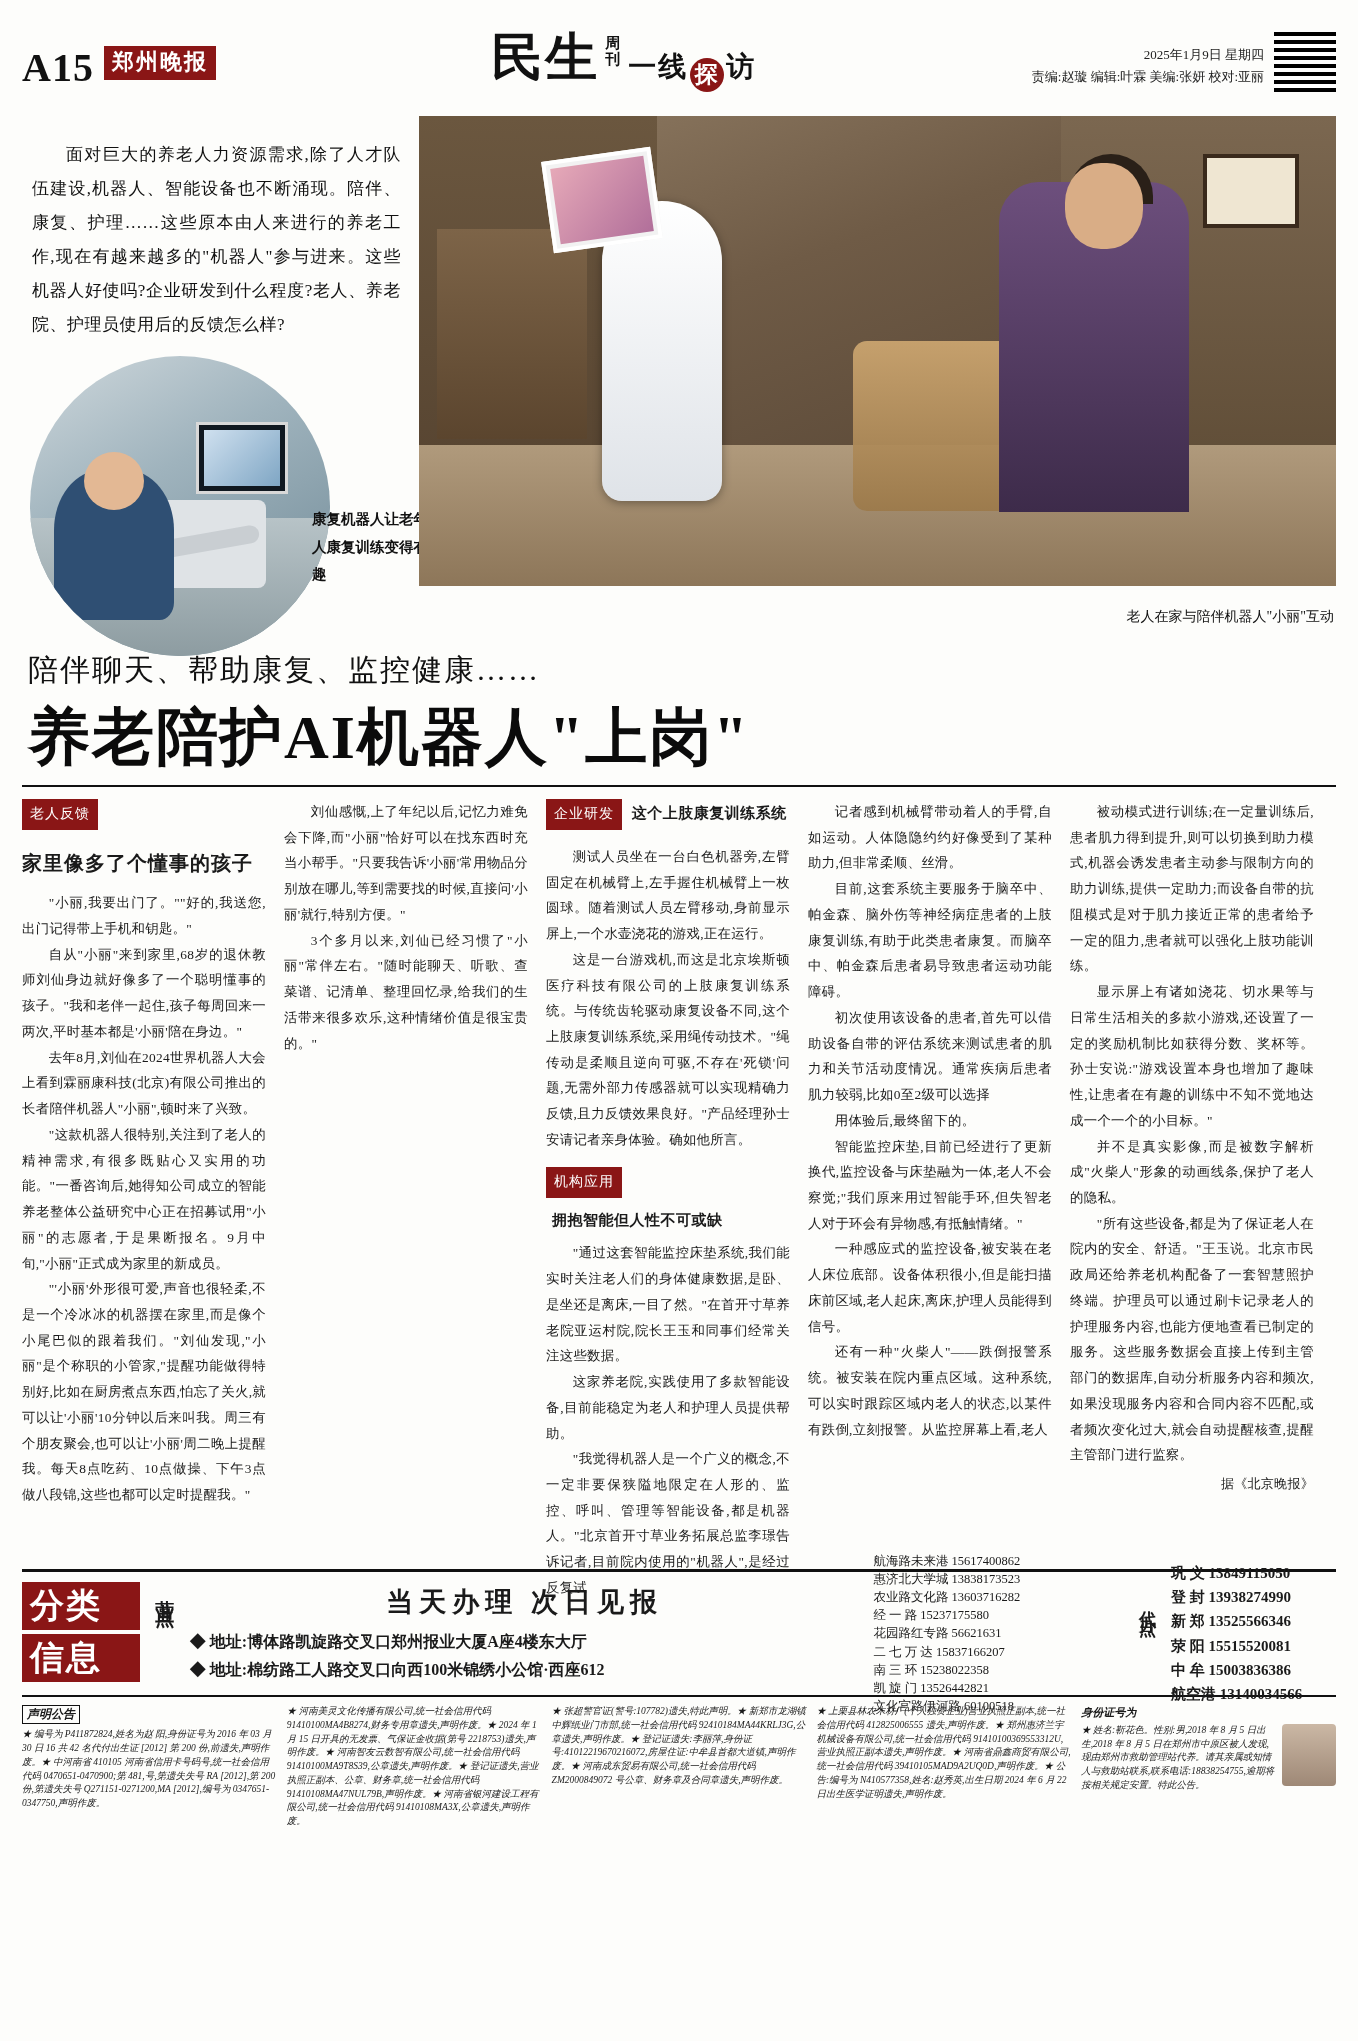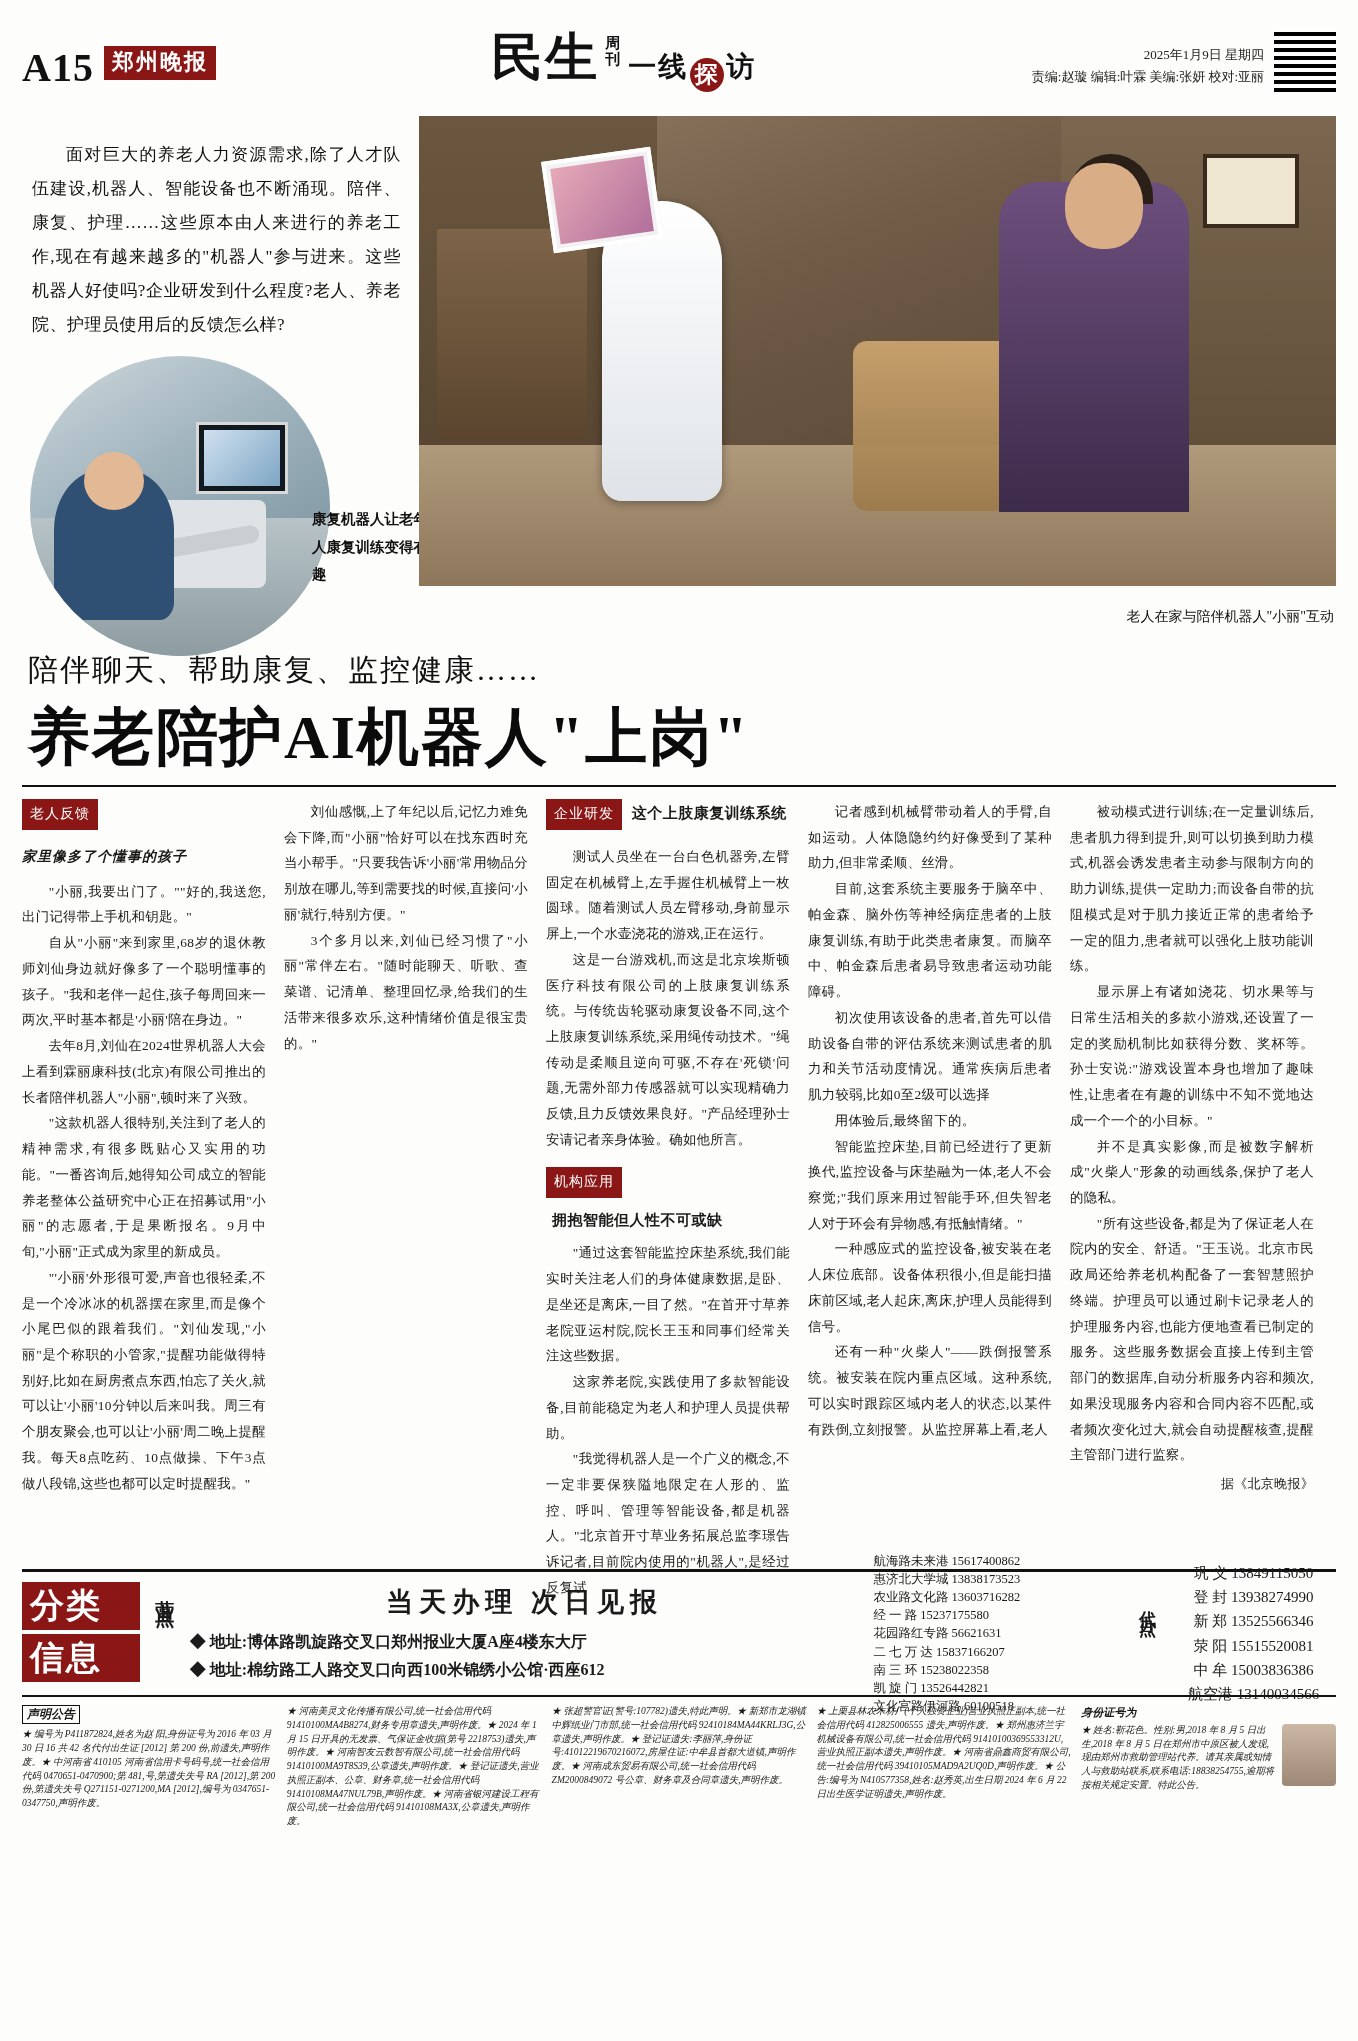--- a/index.html
+++ b/index.html
@@ -108,38 +108,38 @@
   
   .body-cols {
     display:flex; gap:18px; margin-top:12px; height:760px;
   }
   .col { width:244px; font-size:13.4px; line-height:1.92; text-align:justify; letter-spacing:.3px; }
   .col p { margin:0 0 0 0; text-indent:2em; }
   .tag {
     display:inline-block; background:#8a1616; color:#fff;
     font-size:14px; padding:2px 8px; margin-bottom:8px; letter-spacing:1px;
   }
-  .subhead { font-size:14px; font-weight:bold; margin:6px 0 8px 0; letter-spacing:1px;font-style:italic; }
+  .subhead { font-size:20px; font-weight:bold; margin:6px 0 8px 0; letter-spacing:1px; }
   .subhead-inline { font-size:15px; font-weight:bold; display:inline-block; margin-left:6px; letter-spacing:.5px; }
   .tagline { margin-bottom:6px; }
   .src { text-align:right; font-size:13px; margin-top:4px; }
 
   
   .classified { margin-top:10px; border-top:3px solid #111; border-bottom:2px solid #111; padding:10px 0; display:flex; align-items:center; gap:14px; height:128px; }
   .cls-logo { width:118px; }
   .cls-logo div {
     background:#8a1616; color:#fff; font-size:34px; font-weight:bold;
     letter-spacing:2px; padding:1px 8px; margin-bottom:4px; width:118px;
   }
   .cls-vert { writing-mode:vertical-rl; font-size:19px; font-weight:bold; letter-spacing:4px; line-height:1.15; height:100px; }
   .cls-mid { flex:1; }
   .cls-title { font-size:27px; font-weight:bold; letter-spacing:6px; text-align:center; margin-bottom:8px; }
   .cls-addr { font-size:16px; line-height:1.75; font-weight:bold; }
   .cls-right { font-size:12.5px; line-height:1.45; width:250px; }
-  .cls-right2 { font-size:15px; line-height:1.62; width:165px; font-weight:normal;text-align:center; }
+  .cls-right2 { font-size:15px; line-height:1.62; width:165px; font-weight:bold; }
 
   
   .notices { display:flex; gap:10px; margin-top:8px; font-size:9.5px; line-height:1.45; }
   .ncol { flex:1;font-style:italic; }
   .nhead { font-weight:bold; font-size:11px; margin-bottom:3px; }
   .nhead-box { display:inline-block; border:1px solid #111; padding:0 4px; font-size:12px; font-weight:bold; margin-bottom:4px; }
   .avatar { width:54px; height:62px; background:linear-gradient(#cbb8a5,#9e8876); border-radius:4px; float:right; margin-left:4px; }
 </style>
 </head>
 <body>

